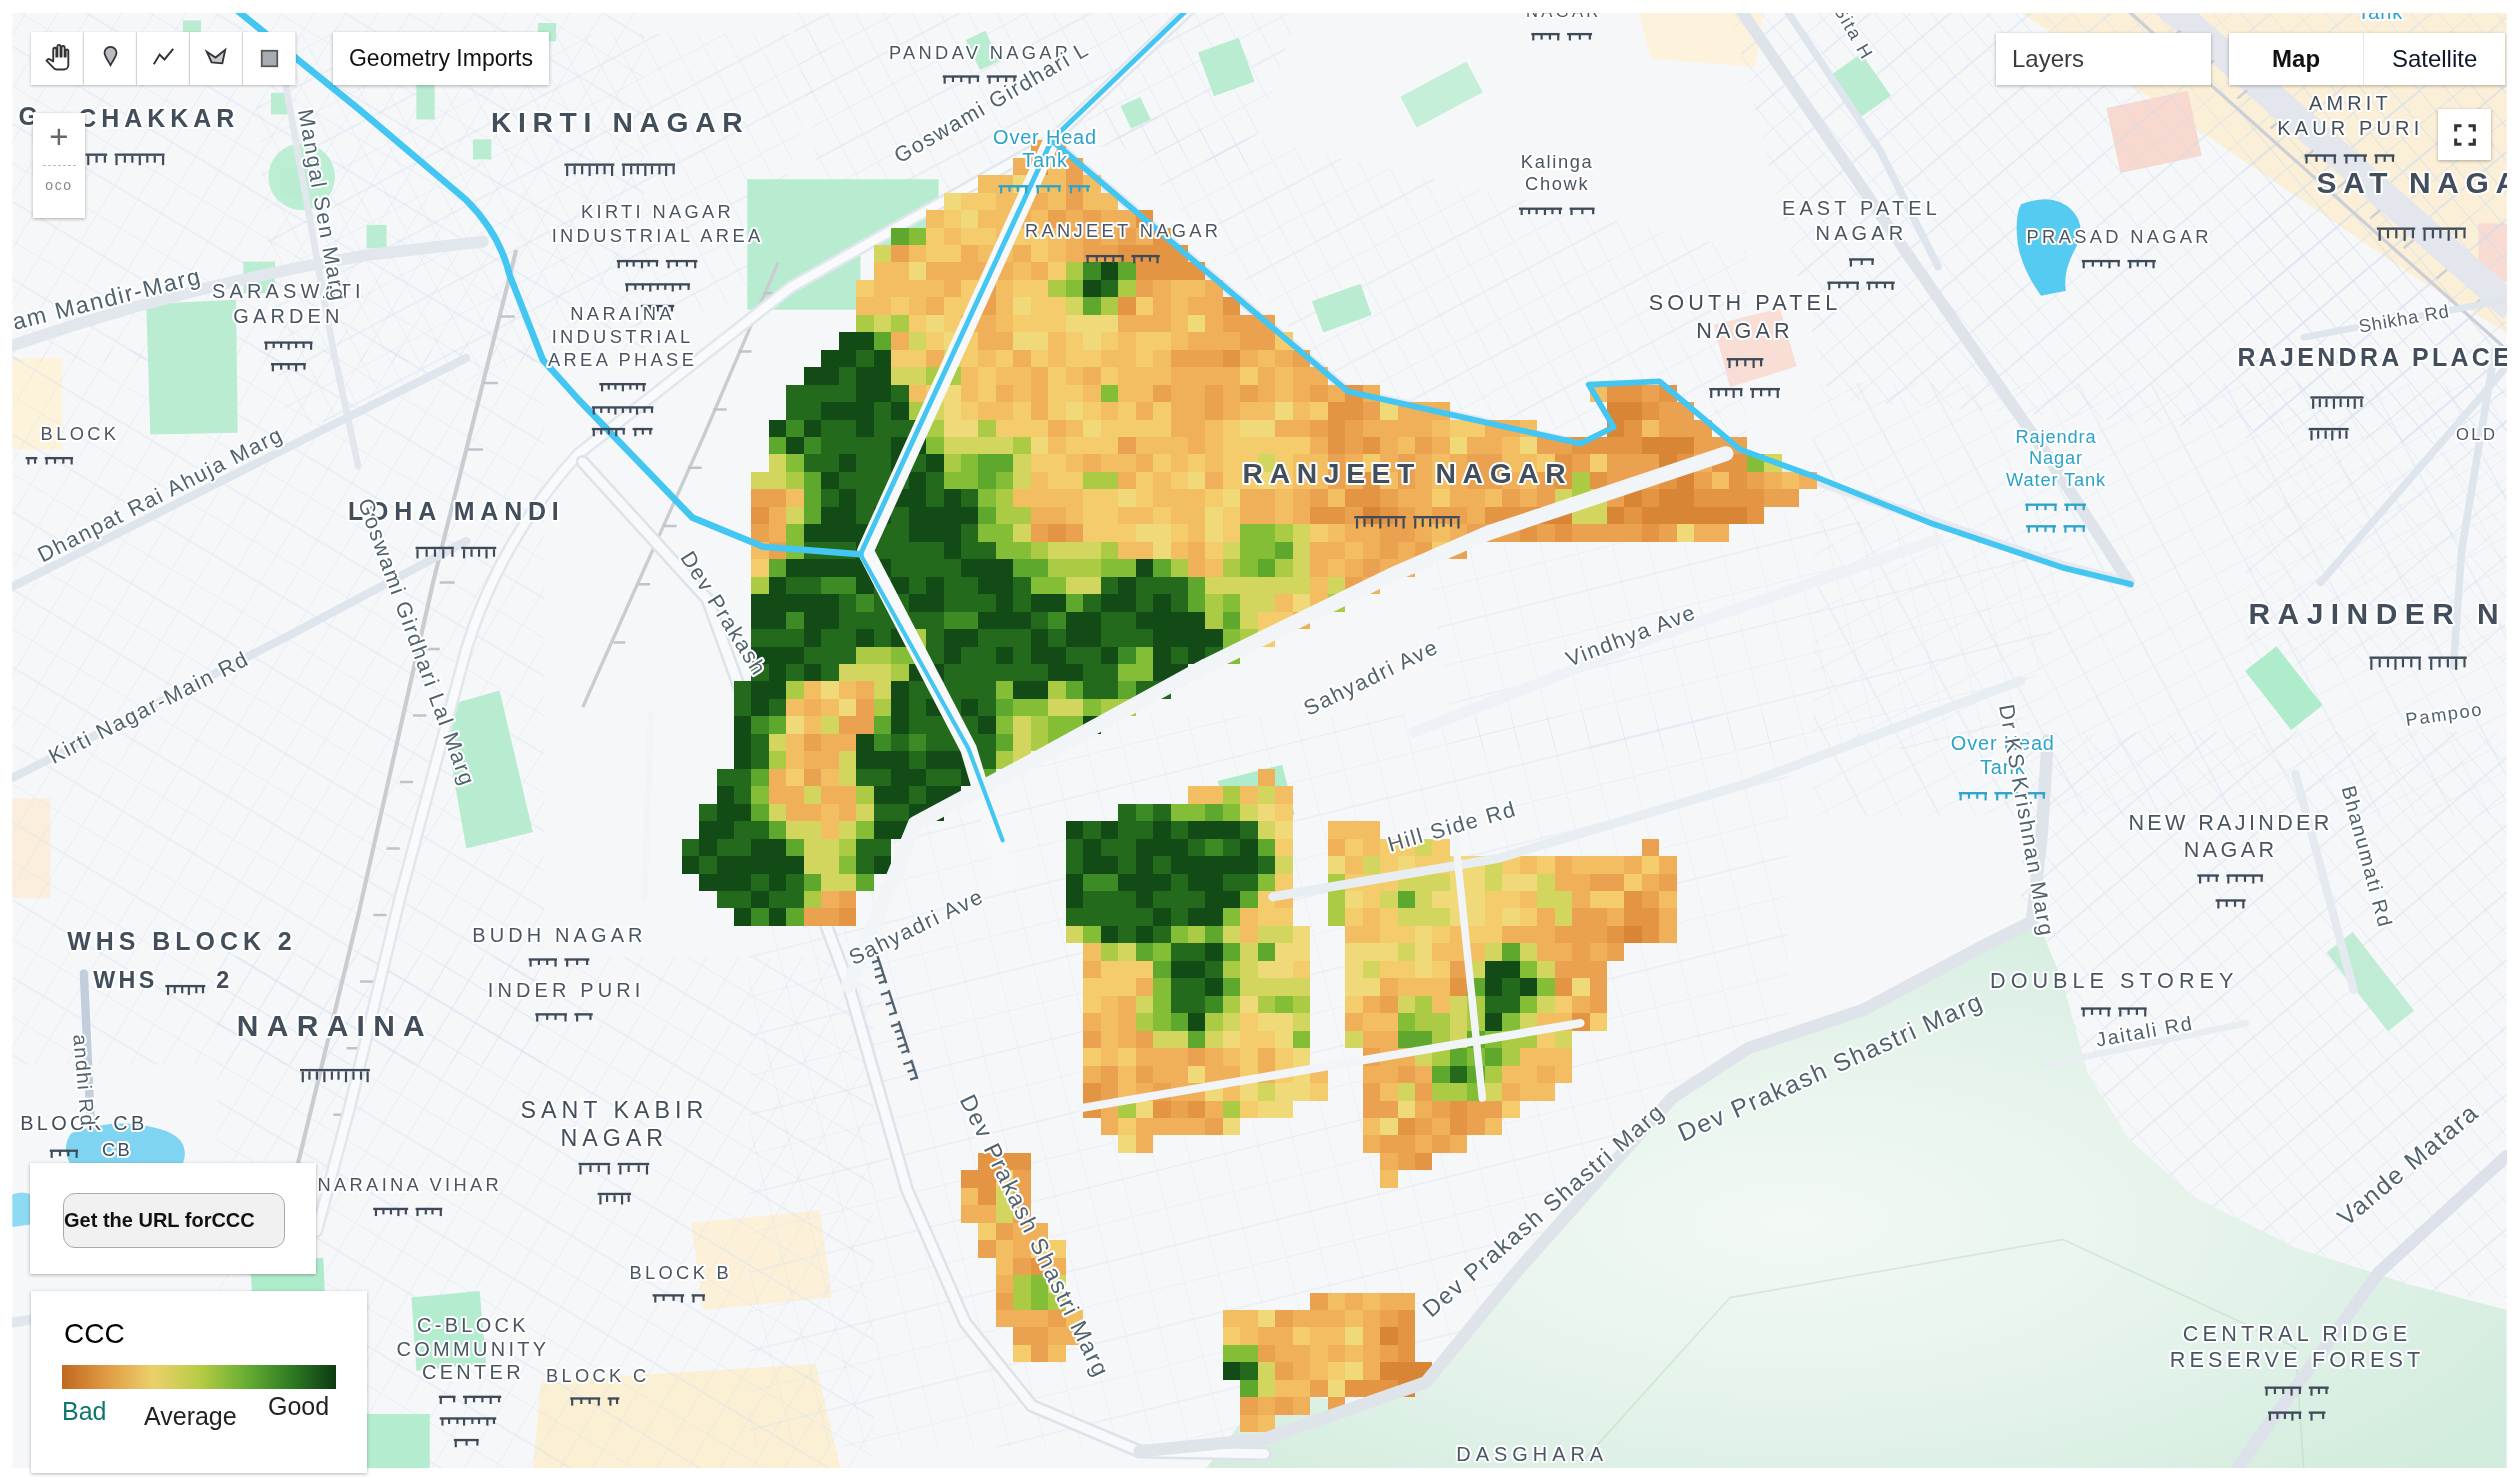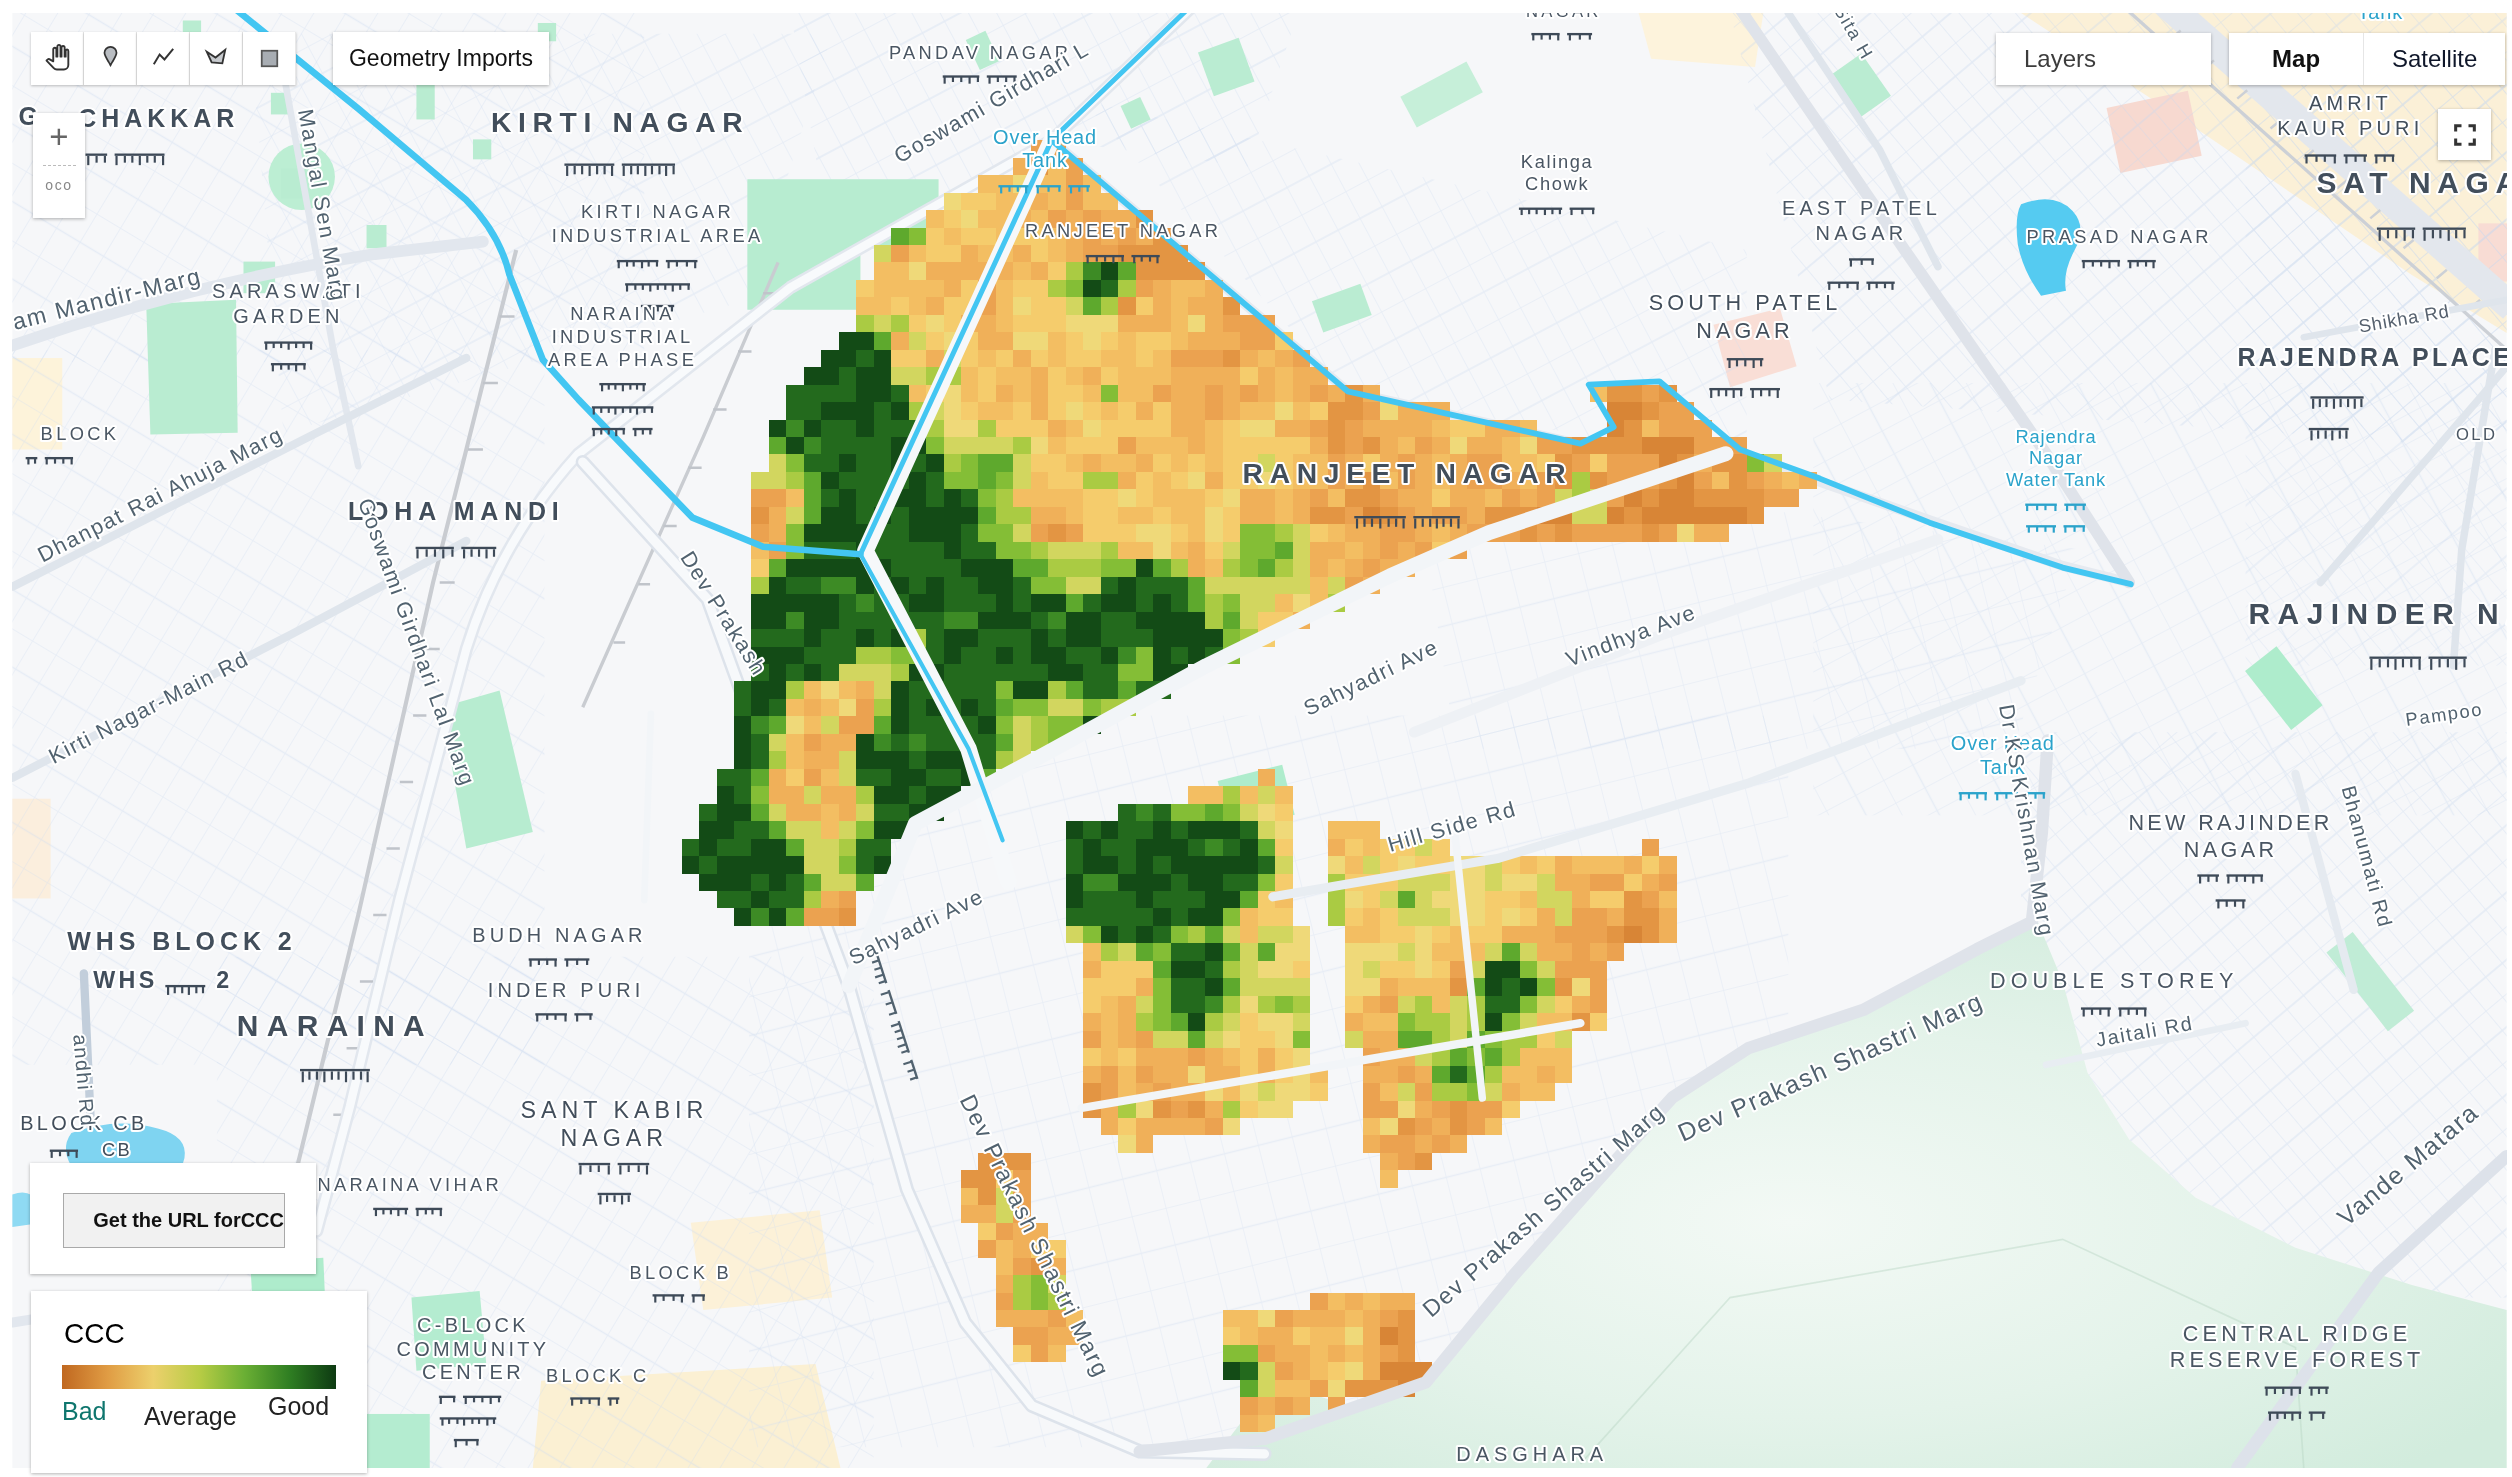--- a/index.html
+++ b/index.html
@@ -2659,36 +2659,36 @@
   </div>
 
 <div class="uibox" style="left:333px;top:32px;width:216px;height:53px;line-height:53px;text-align:center;font-size:23px;color:#111">Geometry Imports</div>
 
 <div class="uibox" style="left:33px;top:113px;width:52px;height:105px;text-align:center">
  <div style="font-size:33px;color:#666;height:52px;line-height:48px">+</div>
  <div style="border-top:1.7px dashed #bbb;width:33px;margin:0 auto"></div>
  <div style="font-size:14px;color:#888;letter-spacing:1.7px;line-height:38px">oco</div>
 </div>
 
-<div class="uibox" style="left:1996px;top:33px;width:215px;height:52px;line-height:52px;padding-left:28px;font-size:24px;color:#3c3c3c">Layers</div>
+<div class="uibox" style="left:1996px;top:33px;width:215px;height:52px;line-height:52px;padding-left:16px;font-size:24px;color:#3c3c3c">Layers</div>
 
 <div class="uibox" style="left:2229px;top:33px;width:276px;height:52px;display:flex">
  <div style="flex:1;text-align:center;line-height:52px;font-size:24px;color:#111;font-weight:bold;border-right:0.8px solid #e6e6e6">Map</div>
  <div style="flex:1.05;text-align:center;line-height:52px;font-size:24px;color:#0f172a">Satellite</div>
 </div>
 
 <div class="uibox" style="left:2438px;top:109px;width:53px;height:51px;display:flex;align-items:center;justify-content:center">
  <svg width="28" height="28" viewBox="0 0 24 24">
       <path d="M4 9V4h5M15 4h5v5M20 15v5h-5M9 20H4v-5" fill="none" stroke="#333" stroke-width="2.6"></path>
     </svg>
 </div>
 
 <div class="uibox" style="left:30px;top:1163px;width:286px;height:111px">
 
- <div style="position:absolute;left:33px;top:30px;width:222px;height:55px;background:#f1f1f1;border:0.8px solid #a9a9a9;border-radius:0;text-align:right;line-height:53px;font-size:20px;font-weight:bold;color:#111">Get the URL forCCC</div>
+ <div style="position:absolute;left:33px;top:30px;width:222px;height:55px;background:#f1f1f1;border:0.8px solid #a9a9a9;border-radius:12px;text-align:left;line-height:53px;font-size:20px;font-weight:bold;color:#111">Get the URL forCCC</div>
 </div>
 
 <div class="uibox" style="left:31px;top:1291px;width:336px;height:182px">
 
  <div style="position:absolute;left:33px;top:27px;font-size:28px;font-weight:normal;color:#000000">CCC</div>
 
  <div style="position:absolute;left:31px;top:74px;width:274px;height:24px;background:linear-gradient(to right,#c06820,#e09c44,#ecd06c,#b8cc45,#6aaf34,#2e7d22,#0d3a12)"></div>
 
  <div style="position:absolute;left:31px;top:106px;font-size:25px;color:#0f766e">Bad</div>
  <div style="position:absolute;left:113px;top:111px;font-size:25px;color:#222">Average</div>

